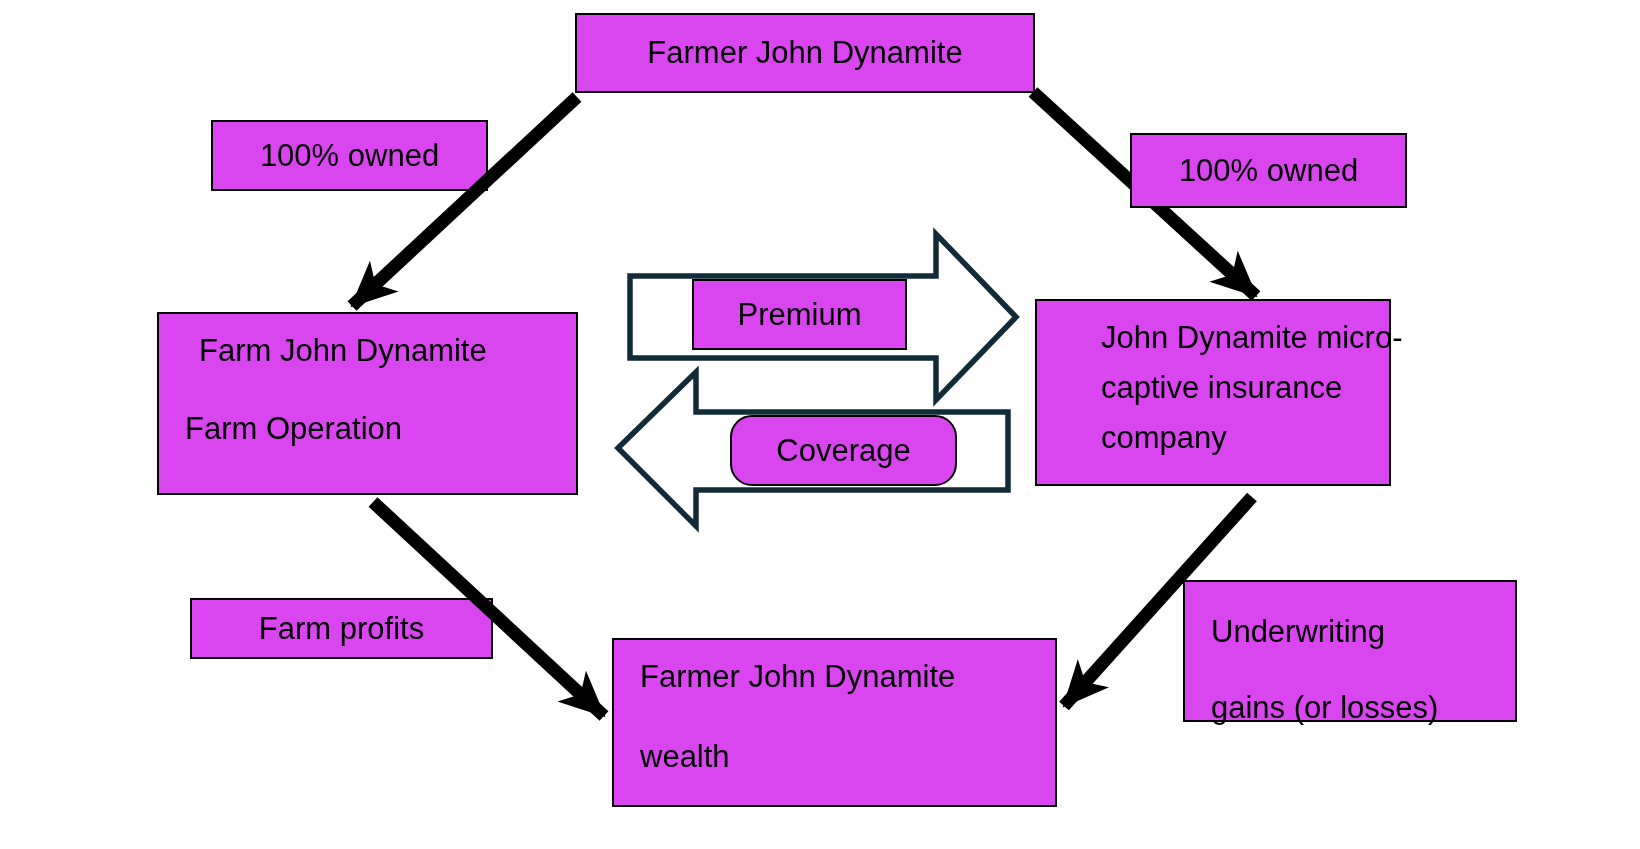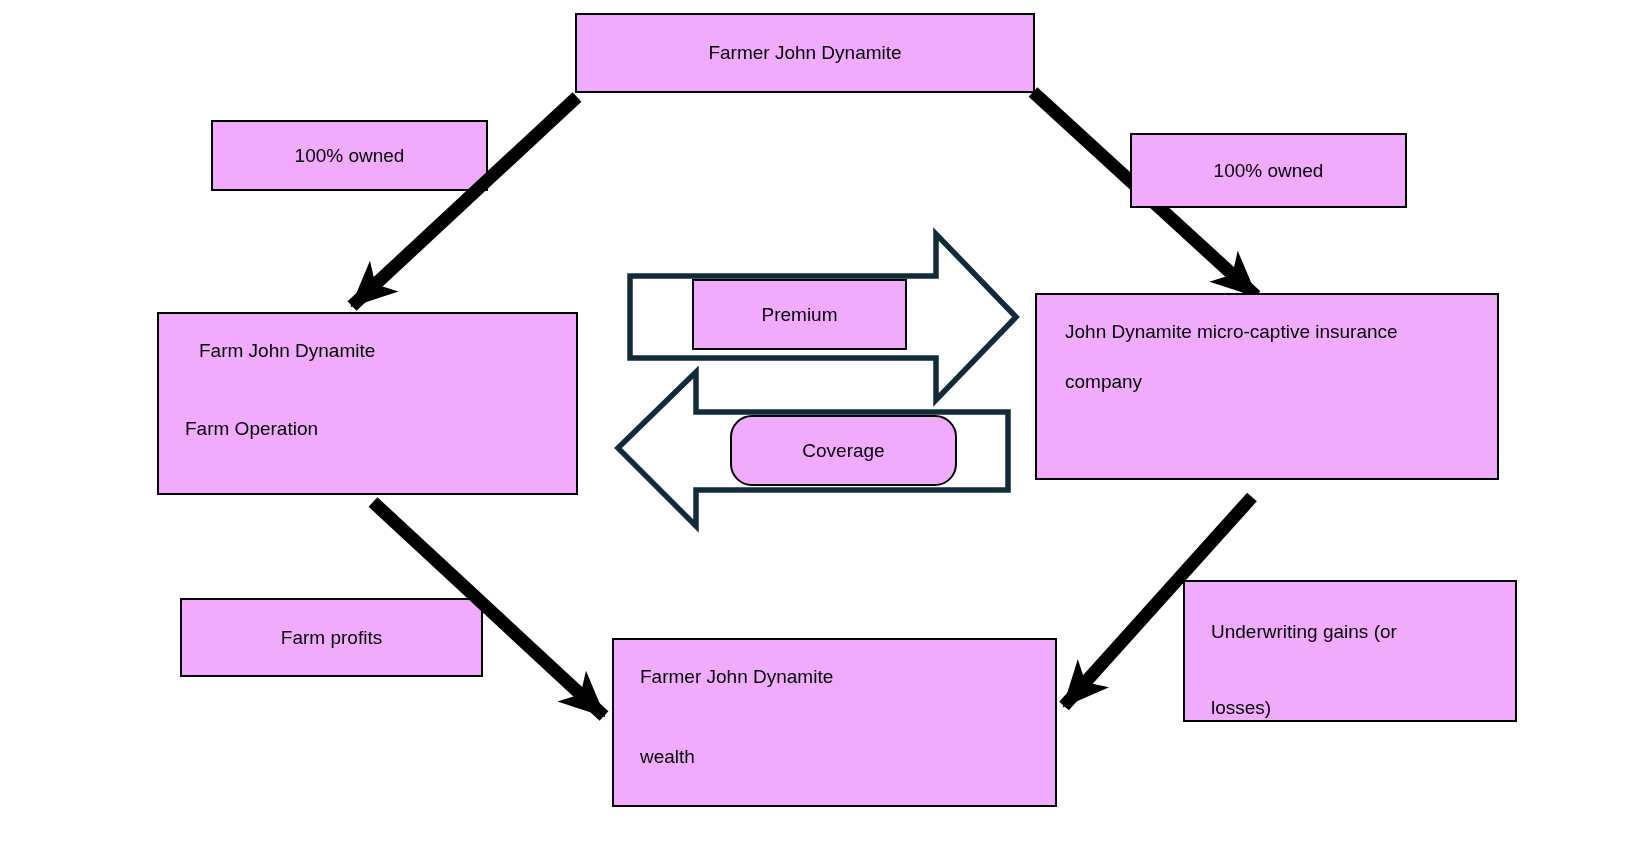--- a/index.html
+++ b/index.html
@@ -19,41 +19,41 @@
   .svg-layer {
     position: absolute;
     left: 0;
     top: 0;
     width: 1640px;
     height: 849px;
     pointer-events: none;
   }
   .box {
     position: absolute;
-    background: #f0abfc;
+    background: #d946ef;
     border: 2.5px solid #000000;
     box-sizing: border-box;
-    font-size: 19px;
+    font-size: 31px;
     line-height: 34px;
   }
   .box.centered {
     display: flex;
     align-items: center;
     justify-content: center;
     text-align: center;
   }
   
   .top-box       { left: 575px;  top: 13px;  width: 460px; height: 80px;  }
   .farm-box      { left: 157px;  top: 312px; width: 421px; height: 183px; }
-  .captive-box   { left: 1035px; top: 293px; width: 464px; height: 187px; }
+  .captive-box   { left: 1035px; top: 299px; width: 356px; height: 187px; padding-left: 36px; }
   .wealth-box    { left: 612px;  top: 638px; width: 445px; height: 169px; }
   
   .owned-left    { left: 211px;  top: 120px; width: 277px; height: 71px;  }
   .owned-right   { left: 1130px; top: 133px; width: 277px; height: 75px;  }
-  .farm-profits  { left: 180px;  top: 598px; width: 303px; height: 79px;  }
+  .farm-profits  { left: 190px;  top: 598px; width: 303px; height: 61px;  }
   .underwriting  { left: 1183px; top: 580px; width: 334px; height: 142px; }
   .premium-label { left: 692px;  top: 279px; width: 215px; height: 71px;  }
   .coverage-label{ left: 730px;  top: 415px; width: 227px; height: 71px; border-radius: 22px;  }
 
   .farm-box .line1   { margin: 20px 0 0 40px; }
   .farm-box .line2   { margin: 44px 0 8px 26px; }
   .wealth-box .line1 { margin: 20px 0 0 26px; }
   .wealth-box .line2 { margin: 46px 0 0 26px; }
 
   .captive-box .wrap {

